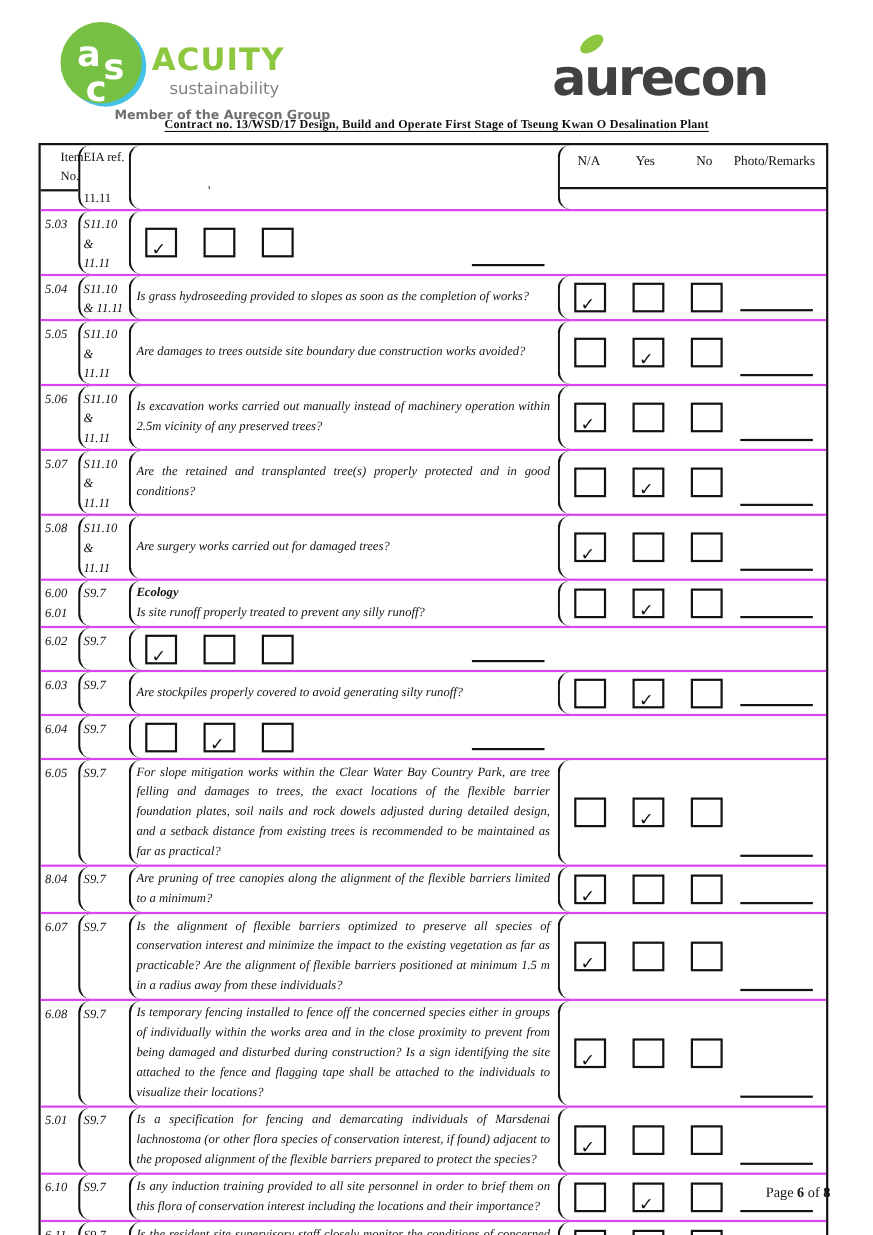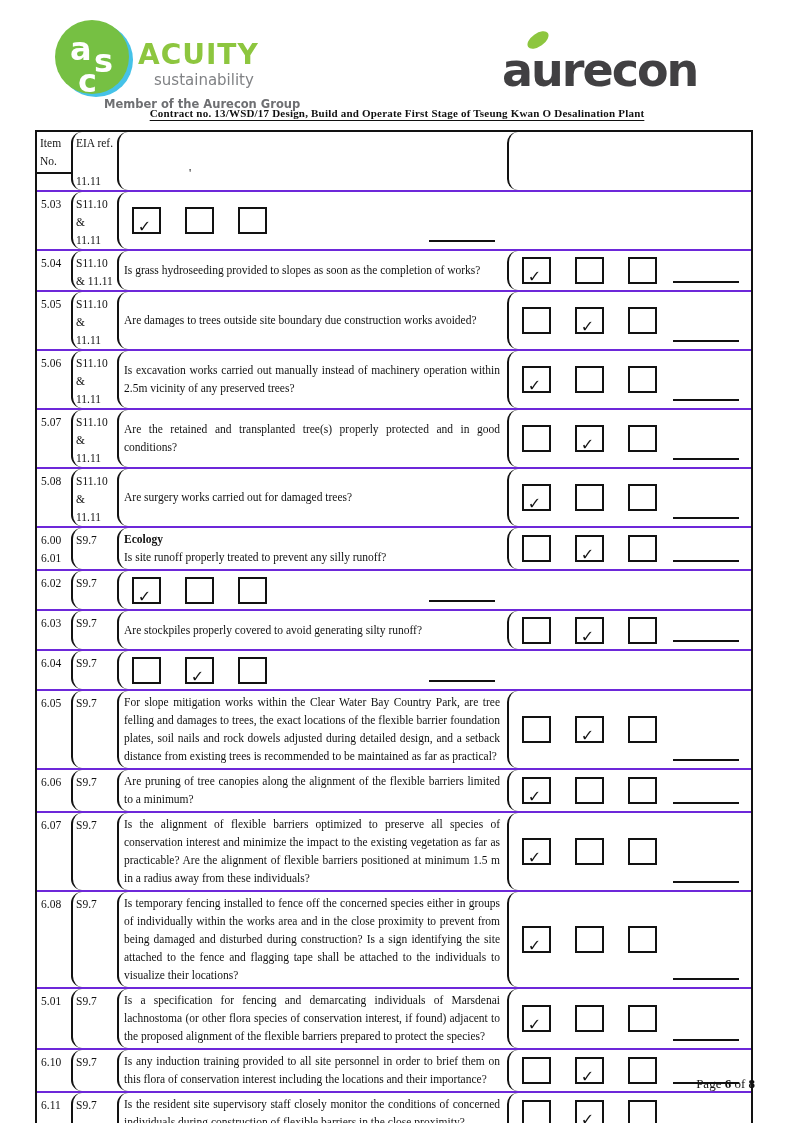--- a/index.html
+++ b/index.html
@@ -9,25 +9,25 @@
   .logo-acuity{position:absolute;left:46px;top:12px;}
   .logo-aurecon{position:absolute;left:500px;top:28px;}
   
   .title{position:absolute;top:107px;left:0;width:100%;text-align:center;
          font-size:11px;font-weight:bold;letter-spacing:.2px;
          text-decoration:underline;text-underline-offset:3px;}
   
   .table{position:absolute;left:35px;top:130px;width:718px;box-sizing:border-box;
          border:2.5px solid #121212;font-size:11.5px;line-height:18px;}
   .thead,.row{display:grid;grid-template-columns:34px 46px 390px 1fr;}
-  .row{border-top:2px solid #6d28d9;min-height:38px;}
+  .row{border-top:2px solid #d946ef;min-height:38px;font-style:italic;}
   .cell{box-sizing:border-box;}
   .c-eia,.c-q,.c-ans,.h-eia,.h-q,.h-ans{border-left:2px solid #121212;border-radius:11px;}
   
-  .h-item .h-top{height:38px;border-bottom:2px solid #121212;padding:2px 0 0 3px;white-space:pre-line;}
+  .h-item .h-top{height:38px;border-bottom:2px solid #121212;padding:2px 0 0 18px;white-space:pre-line;}
   .h-item .h-bot{height:16px;}
   .h-eia .h-top2{height:38px;padding:2px 0 0 3px;}
   .h-eia .h-bot2{height:16px;padding-left:3px;}
   .h-q{position:relative;}
   .stray{position:absolute;left:70px;top:32px;font-size:12px;}
   .h-labels{height:38px;border-bottom:2px solid #121212;position:relative;font-size:12px;}
   .h-labels span{position:absolute;top:5px;}
   .lab-na{left:16px;} .lab-yes{left:69px;} .lab-no{left:124px;} .lab-rem{left:158px;}
   .h-empty{height:16px;}
   
@@ -77,20 +77,26 @@
         <div class="h-bot"></div>
       </div>
       <div class="cell h-eia">
         <div class="h-top2">EIA ref.</div>
         <div class="h-bot2">11.11</div>
       </div>
       <div class="cell h-q">
         <span class="stray">'</span>
       </div>
       <div class="cell h-ans">
+        <div class="h-labels">
+          <span class="lab-na">N/A</span>
+          <span class="lab-yes">Yes</span>
+          <span class="lab-no">No</span>
+          <span class="lab-rem">Photo/Remarks</span>
+        </div>
         <div class="h-empty"></div>
       </div>
     </div>
     <div>
   <div class="row">
     <div class="cell c-item">5.03</div>
     <div class="cell c-eia">S11.10 &amp;
 11.11</div>
     <div class="cell c-ans">
       <span class="cb cb-na">
@@ -308,21 +314,21 @@
               <span class="tick">✓</span>
             </span>
       <span class="cb cb-no">
               <span class="tick"></span>
             </span>
       <span class="rline"></span>
     </div>
   </div>
 
   <div class="row">
-    <div class="cell c-item">6.06</div>
+    <div class="cell c-item">8.04</div>
     <div class="cell c-eia">S9.7</div>
     <div class="cell c-q">
 
       <div class="qtext">Are pruning of tree canopies along the alignment of the flexible barriers limited to a minimum?</div>
     </div>
     <div class="cell c-ans">
       <span class="cb cb-na">
               <span class="tick">✓</span>
             </span>
       <span class="cb cb-yes">

